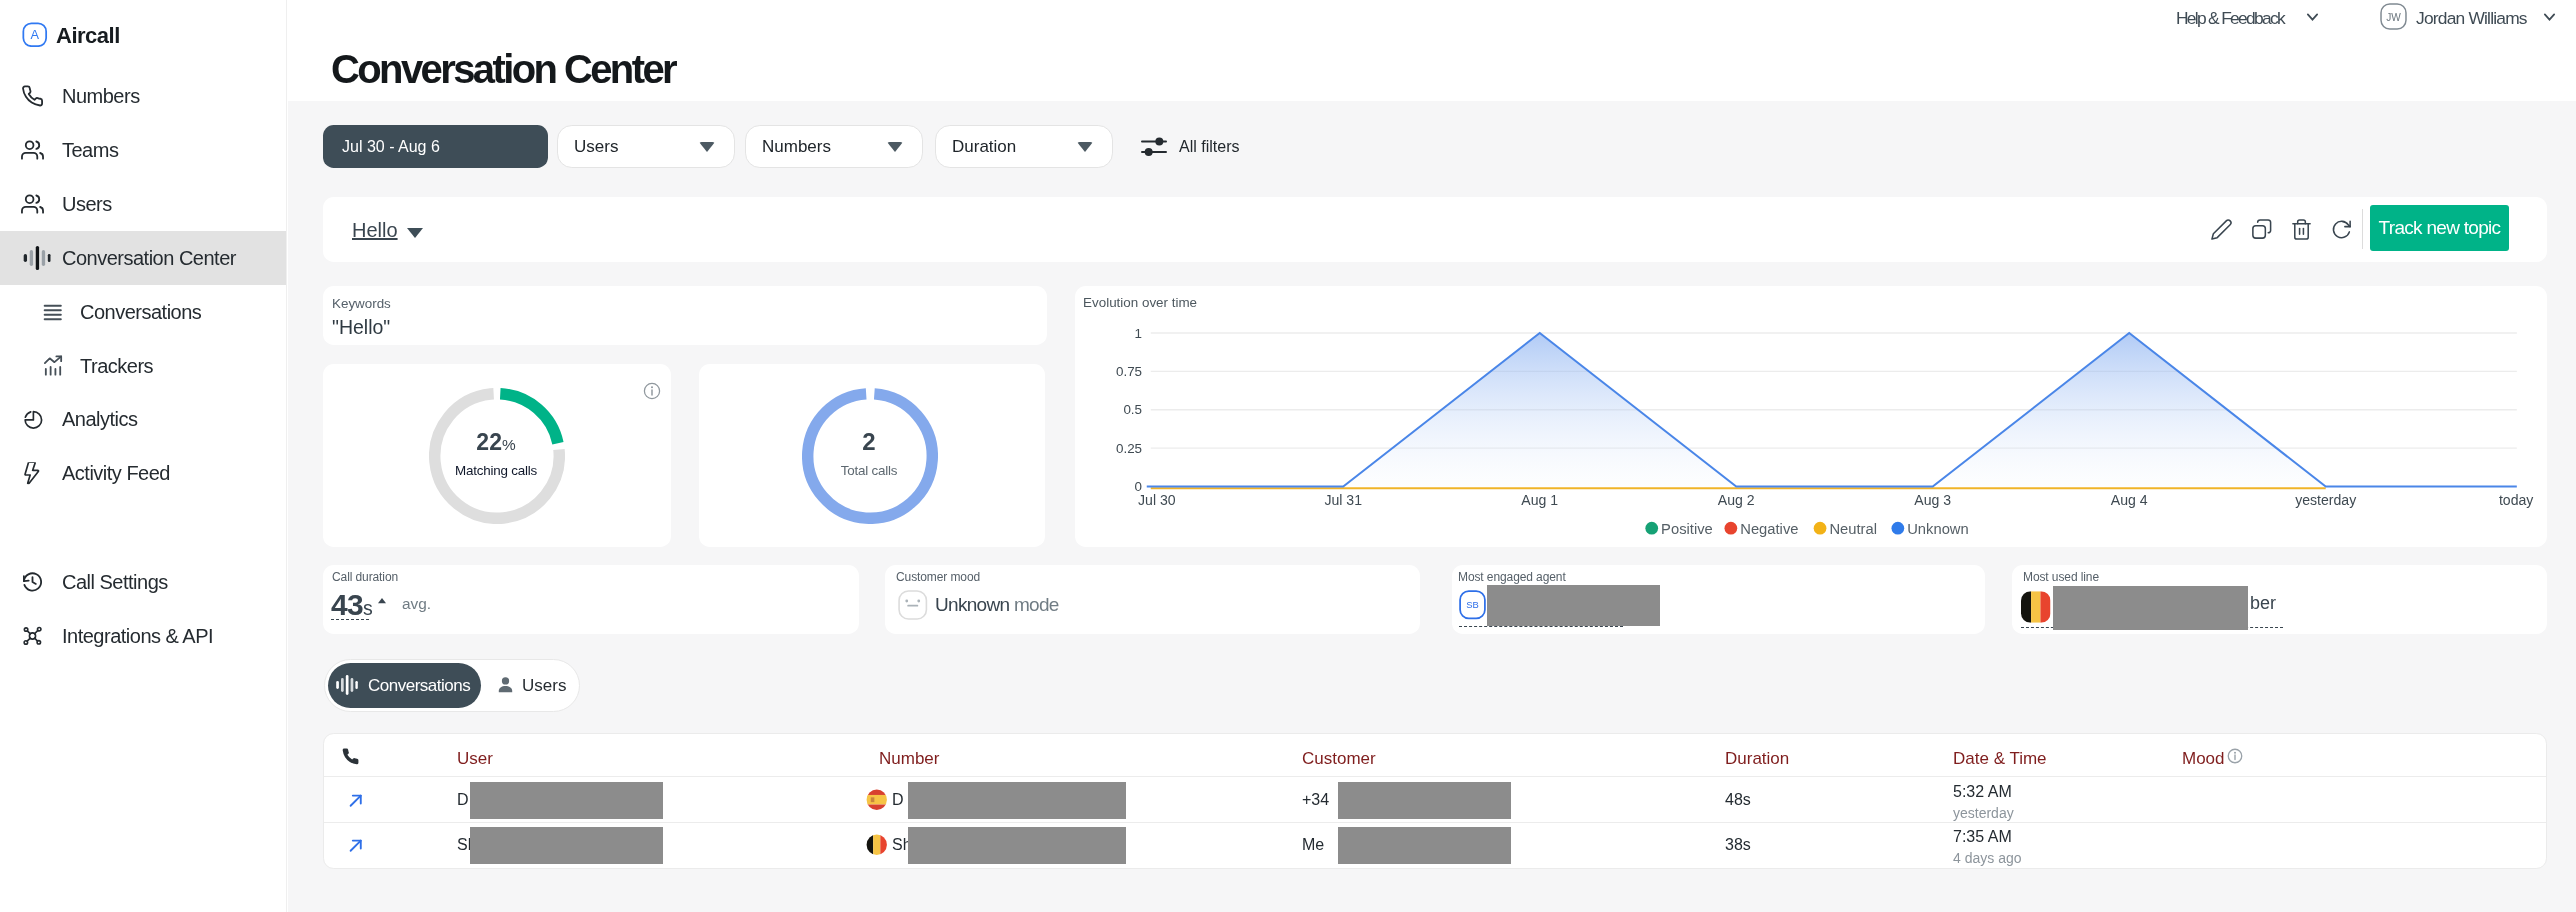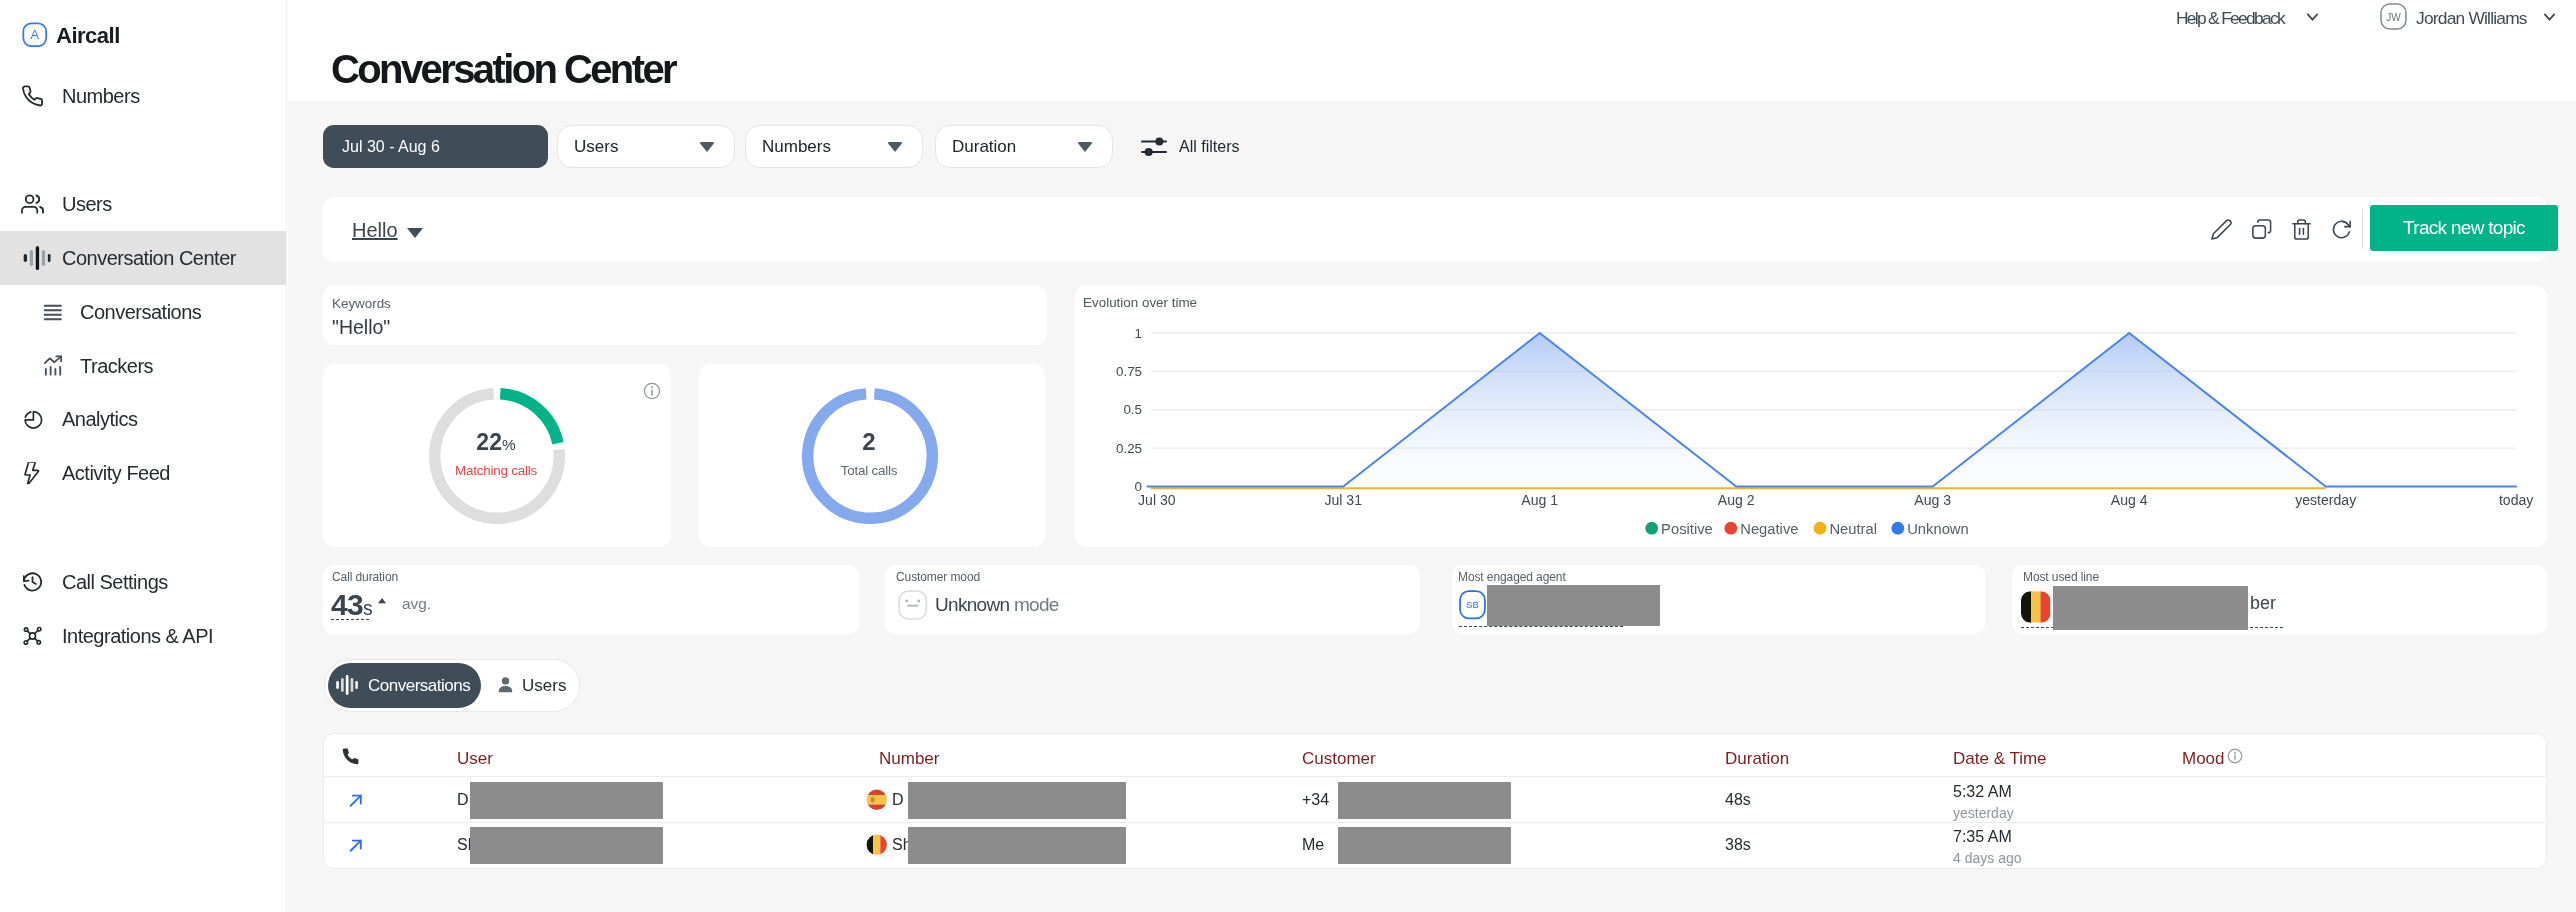--- a/index.html
+++ b/index.html
@@ -55,20 +55,29 @@
     <text x="19" y="26" font-size="19" fill="#3079f2" text-anchor="middle" font-family="Liberation Sans">A</text>
   </svg>
   <div class="abs" style="left:56px;top:23px;font-size:22px;font-weight:700;color:#171c20;letter-spacing:-0.5px">Aircall</div>
 
   <div class="navitem" style="top:69px">
     <svg class="ic" width="23" height="23" viewBox="0 0 24 24" fill="none" stroke="#252b30" stroke-width="1.9" stroke-linecap="round" stroke-linejoin="round">
           <path d="M22 16.92v3a2 2 0 0 1-2.18 2 19.79 19.79 0 0 1-8.63-3.07 19.5 19.5 0 0 1-6-6 19.79 19.79 0 0 1-3.07-8.67A2 2 0 0 1 4.11 2h3a2 2 0 0 1 2 1.72 12.84 12.84 0 0 0 .7 2.81 2 2 0 0 1-.45 2.11L8.09 9.91a16 16 0 0 0 6 6l1.27-1.27a2 2 0 0 1 2.11-.45 12.84 12.84 0 0 0 2.81.7A2 2 0 0 1 22 16.92z"></path>
         </svg>
     <span class="lbl">Numbers</span>
   </div>
+  <div class="navitem" style="top:123px">
+    <svg class="ic" width="23" height="23" viewBox="0 0 24 24" fill="none" stroke="#252b30" stroke-width="1.9" stroke-linecap="round" stroke-linejoin="round">
+          <path d="M17 21v-2a4 4 0 0 0-4-4H5a4 4 0 0 0-4 4v2"></path>
+          <circle cx="9" cy="7" r="4"></circle>
+          <path d="M23 21v-2a4 4 0 0 0-3-3.87"></path>
+          <path d="M16 3.13a4 4 0 0 1 0 7.75"></path>
+        </svg>
+    <span class="lbl">Teams</span>
+  </div>
   <div class="navitem" style="top:177px">
     <svg class="ic" width="23" height="23" viewBox="0 0 24 24" fill="none" stroke="#252b30" stroke-width="1.9" stroke-linecap="round" stroke-linejoin="round">
           <path d="M17 21v-2a4 4 0 0 0-4-4H5a4 4 0 0 0-4 4v2"></path>
           <circle cx="9" cy="7" r="4"></circle>
           <path d="M23 21v-2a4 4 0 0 0-3-3.87"></path>
           <path d="M16 3.13a4 4 0 0 1 0 7.75"></path>
         </svg>
     <span class="lbl">Users</span>
   </div>
   <div class="navitem navsel" style="top:231px">
@@ -191,39 +200,39 @@
       <polyline points="3 6 5 6 21 6"></polyline>
       <path d="M19 6v14a2 2 0 0 1-2 2H7a2 2 0 0 1-2-2V6m3 0V4a2 2 0 0 1 2-2h4a2 2 0 0 1 2 2v2"></path>
       <line x1="10" y1="11" x2="10" y2="17"></line>
       <line x1="14" y1="11" x2="14" y2="17"></line>
     </svg>
 <svg class="abs" style="left:2330px;top:218px" width="23" height="23" viewBox="0 0 24 24" fill="none" stroke="#39454f" stroke-width="1.6" stroke-linecap="round" stroke-linejoin="round">
       <polyline points="21 3.5 21 9 15.5 9"></polyline>
       <path d="M20.2 14.5a8.5 8.5 0 1 1-1.1-7.3L21 9"></path>
     </svg>
 <div class="abs" style="left:2362px;top:209px;width:1.3px;height:40px;background:#dcdcdc"></div>
-<div class="abs" style="left:2370px;top:205px;width:188px;height:46px;background:#00b388;border-radius:3px;color:#fff;font-size:19px;letter-spacing:-0.7px;line-height:46px;text-align:center;">Track new topic</div>
+<div class="abs" style="left:2370px;top:205px;width:139px;height:46px;background:#00b388;border-radius:3px;color:#fff;font-size:19px;letter-spacing:-0.7px;line-height:46px;text-align:center;">Track new topic</div>
 
 <div class="card" style="left:323px;top:286px;width:724px;height:59px;"></div>
 <div class="abs" style="left:332px;top:296px;font-size:13.4px;color:#55606a">Keywords</div>
 <div class="abs" style="left:332px;top:316px;font-size:19.5px;color:#2f3a42">"Hello"</div>
 
 <div class="card" style="left:323px;top:364px;width:348px;height:183px;"></div>
 <div class="card" style="left:699px;top:364px;width:346px;height:183px;"></div>
 <svg class="abs" style="left:643px;top:382px" width="18" height="18" viewBox="0 0 32 32" fill="none">
   <circle cx="16" cy="16" r="13.5" stroke="#8f979d" stroke-width="2.2"></circle>
   <line x1="16" y1="14" x2="16" y2="23" stroke="#8f979d" stroke-width="2.6" stroke-linecap="round"></line>
   <circle cx="16" cy="9.5" r="1.8" fill="#8f979d"></circle>
 </svg>
 <svg class="abs" style="left:429px;top:388px" width="136" height="136" viewBox="0 0 202 202" fill="none">
   <circle cx="101" cy="101" r="92.5" stroke="#dedede" stroke-width="17" stroke-dasharray="440 142" transform="rotate(-6 101 101)"></circle>
   <circle cx="101" cy="101" r="92.5" stroke="#00b388" stroke-width="17" stroke-dasharray="121 461" transform="rotate(-87 101 101)"></circle>
 </svg>
 <div class="abs" style="left:429px;top:429px;width:134px;text-align:center;font-size:23px;font-weight:700;color:#39454f">22<span style="font-size:15.4px;font-weight:400;">%</span></div>
-<div class="abs" style="left:429px;top:463px;width:134px;text-align:center;font-size:13.4px;letter-spacing:-0.2px;color:#ef4444">Matching calls</div>
+<div class="abs" style="left:429px;top:463px;width:134px;text-align:center;font-size:13.4px;letter-spacing:-0.2px;color:#0f172a">Matching calls</div>
 <svg class="abs" style="left:802px;top:388px" width="136" height="136" viewBox="0 0 202 202" fill="none">
   <circle cx="101" cy="101" r="92.5" stroke="#84a9ec" stroke-width="17" stroke-dasharray="568 14" transform="rotate(-86 101 101)"></circle>
 </svg>
 <div class="abs" style="left:802px;top:428px;width:134px;text-align:center;font-size:24px;font-weight:700;color:#39454f">2</div>
 <div class="abs" style="left:802px;top:463px;width:134px;text-align:center;font-size:13.4px;letter-spacing:-0.2px;color:#5d6870">Total calls</div>
 
 <div class="card" style="left:1075px;top:286px;width:1472px;height:261px;"></div>
 <svg class="abs" style="left:1075px;top:286px" width="1472" height="261" font-family="Liberation Sans" viewBox="0 0 2195 389">
   <defs>
     <linearGradient id="bluefill" x1="0" y1="70" x2="0" y2="299" gradientUnits="userSpaceOnUse">

